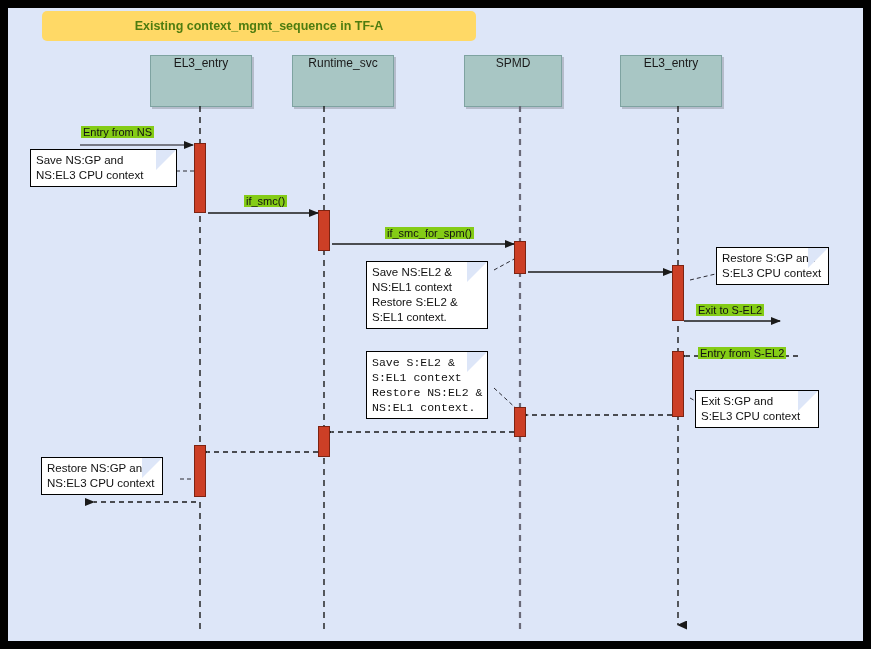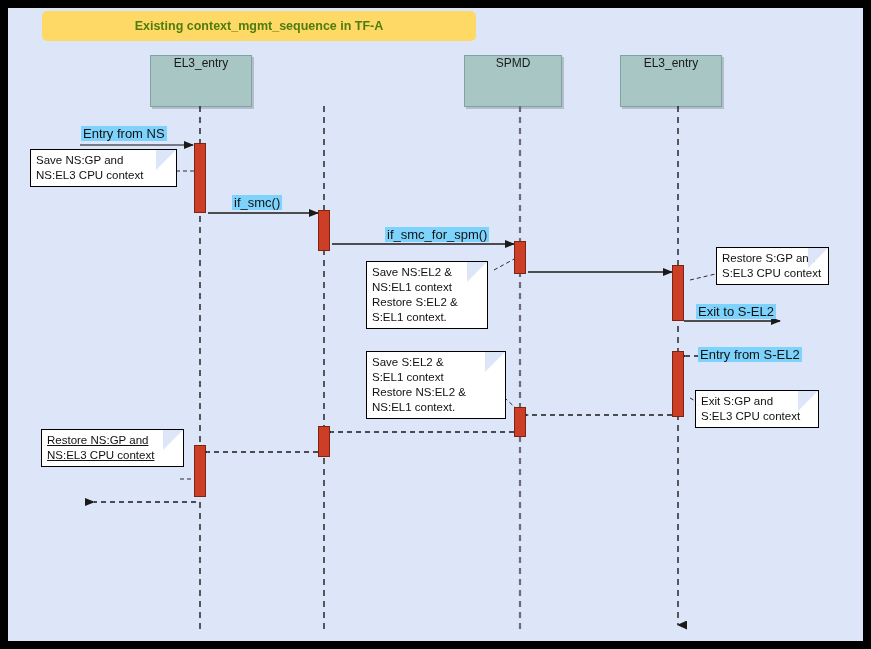--- a/index.html
+++ b/index.html
@@ -19,22 +19,22 @@
   .title-banner span{font-size:12.5px;font-weight:bold;color:#4d7c0f;}
 
   .lifeline-head{position:absolute;height:50px;background:#a8c6c4;
       border:1px solid #7ea3a1;box-shadow:2px 2px 0 rgba(0,0,0,.18);
       display:flex;align-items:flex-start;justify-content:center;}
   .lifeline-head span{font-size:12px;color:#1a1a1a;}
 
   .activation{position:absolute;width:12px;background:#cc3f26;
       border:1px solid #7d2312;box-sizing:border-box;}
 
-  .msg-label{position:absolute;font-size:13px;color:#111;
-      background:#7dd3fc;padding:0 2px;white-space:nowrap;}
+  .msg-label{position:absolute;font-size:11px;color:#111;
+      background:#84cc16;padding:0 2px;white-space:nowrap;}
 
   .note{position:absolute;background:#fff;border:1px solid #000;
       box-sizing:border-box;font-size:11.5px;color:#111;line-height:15px;
       padding:3px 4px 0 5px;}
   .note .foldwrap{position:absolute;right:0;top:0;width:20px;height:20px;
       overflow:hidden;}
   .note .foldtri{position:absolute;right:0;top:0;width:0;height:0;
       border-left:20px solid #dde6f8;border-bottom:20px solid transparent;}
   .note-line{display:block;white-space:nowrap;}
 </style>
@@ -43,20 +43,23 @@
 
 <div id="frame">
   <div id="canvas">
 
     <div class="title-banner">
       <span>Existing context_mgmt_sequence in TF-A</span>
     </div>
 
     <div class="lifeline-head" style="left:142px;top:47px;width:100px;">
       <span>EL3_entry</span>
+    </div>
+    <div class="lifeline-head" style="left:284px;top:47px;width:100px;">
+      <span>Runtime_svc</span>
     </div>
     <div class="lifeline-head" style="left:456px;top:47px;width:96px;">
       <span>SPMD</span>
     </div>
     <div class="lifeline-head" style="left:612px;top:47px;width:100px;">
       <span>EL3_entry</span>
     </div>
 
     <svg id="layer" viewBox="0 0 855 633">
       <defs>
@@ -121,21 +124,21 @@
     <div class="activation" style="left:186px;top:135px;height:70px;"></div>
     <div class="activation" style="left:186px;top:437px;height:52px;"></div>
     <div class="activation" style="left:310px;top:202px;height:41px;"></div>
     <div class="activation" style="left:310px;top:418px;height:31px;"></div>
     <div class="activation" style="left:506px;top:233px;height:33px;"></div>
     <div class="activation" style="left:506px;top:399px;height:30px;"></div>
     <div class="activation" style="left:664px;top:257px;height:56px;"></div>
     <div class="activation" style="left:664px;top:343px;height:66px;"></div>
 
     <div class="msg-label" style="left:73px;top:118px;">Entry from NS</div>
-    <div class="msg-label" style="left:224px;top:187px;">if_smc()</div>
+    <div class="msg-label" style="left:236px;top:187px;">if_smc()</div>
     <div class="msg-label" style="left:377px;top:219px;">if_smc_for_spm()</div>
     <div class="msg-label" style="left:688px;top:296px;">Exit to S-EL2</div>
     <div class="msg-label" style="left:690px;top:339px;text-align:right;">Entry from S-EL2</div>
 
     <div class="note" style="left:22px;top:141px;width:147px;height:38px;">
       <div class="foldwrap">
           <div class="foldtri"></div>
         </div>
       <span class="note-line">Save NS:GP and</span>
       <span class="note-line">NS:EL3 CPU context</span>
@@ -152,39 +155,39 @@
     </div>
 
     <div class="note" style="left:708px;top:239px;width:113px;height:38px;">
       <div class="foldwrap">
           <div class="foldtri"></div>
         </div>
       <span class="note-line">Restore S:GP and</span>
       <span class="note-line">S:EL3 CPU context</span>
     </div>
 
-    <div class="note" style="left:358px;top:343px;width:140px;height:68px;">
+    <div class="note" style="left:358px;top:343px;width:122px;height:68px;font-family:Liberation Mono, monospace;">
       <div class="foldwrap">
           <div class="foldtri"></div>
         </div>
       <span class="note-line">Save S:EL2 &amp;</span>
       <span class="note-line">S:EL1 context</span>
       <span class="note-line">Restore NS:EL2 &amp;</span>
       <span class="note-line">NS:EL1 context.</span>
     </div>
 
     <div class="note" style="left:687px;top:382px;width:124px;height:38px;">
       <div class="foldwrap">
           <div class="foldtri"></div>
         </div>
       <span class="note-line">Exit S:GP and</span>
       <span class="note-line">S:EL3 CPU context</span>
     </div>
 
-    <div class="note" style="left:33px;top:421px;width:143px;height:38px;text-decoration:underline;">
+    <div class="note" style="left:33px;top:449px;width:122px;height:38px;">
       <div class="foldwrap">
           <div class="foldtri"></div>
         </div>
       <span class="note-line">Restore NS:GP and</span>
       <span class="note-line">NS:EL3 CPU context</span>
     </div>
 
   </div>
 </div>
 

